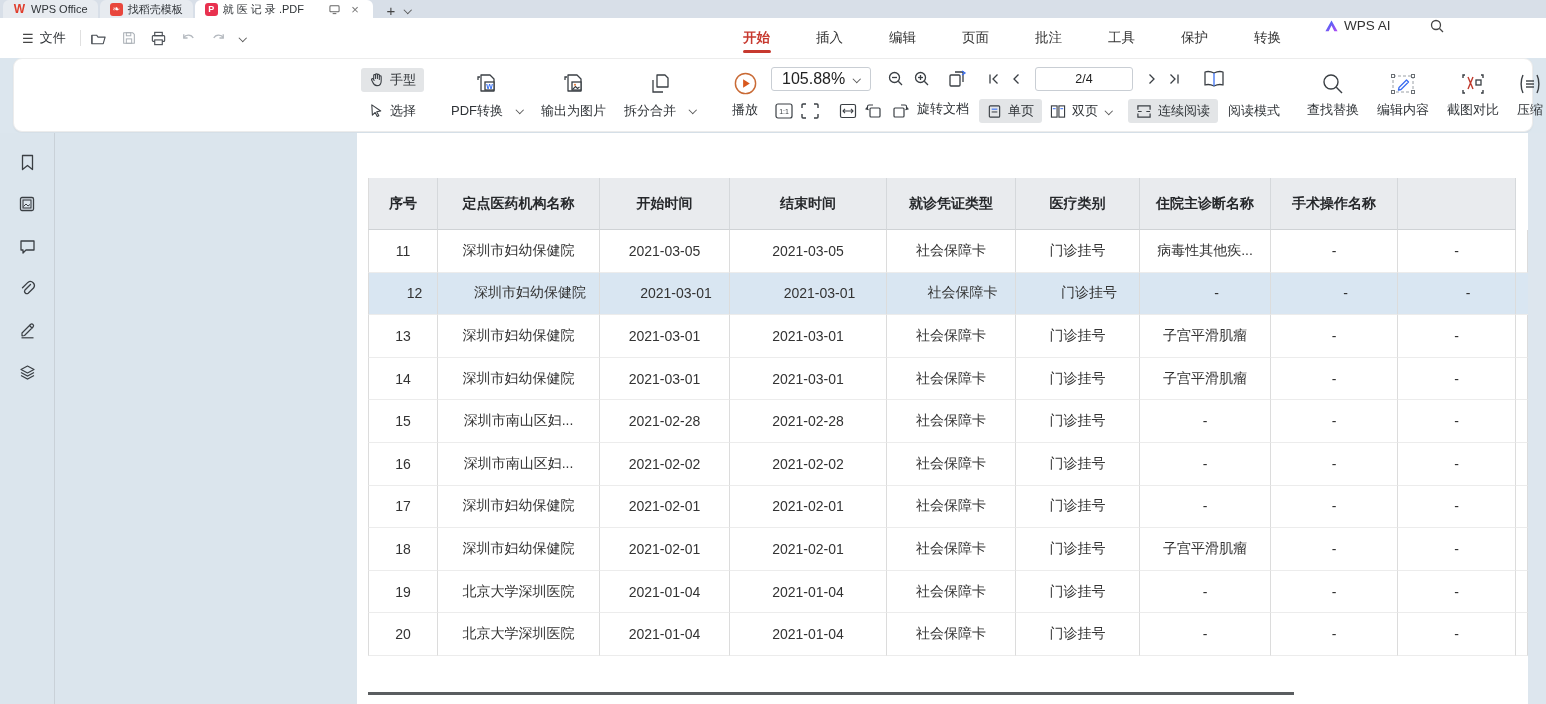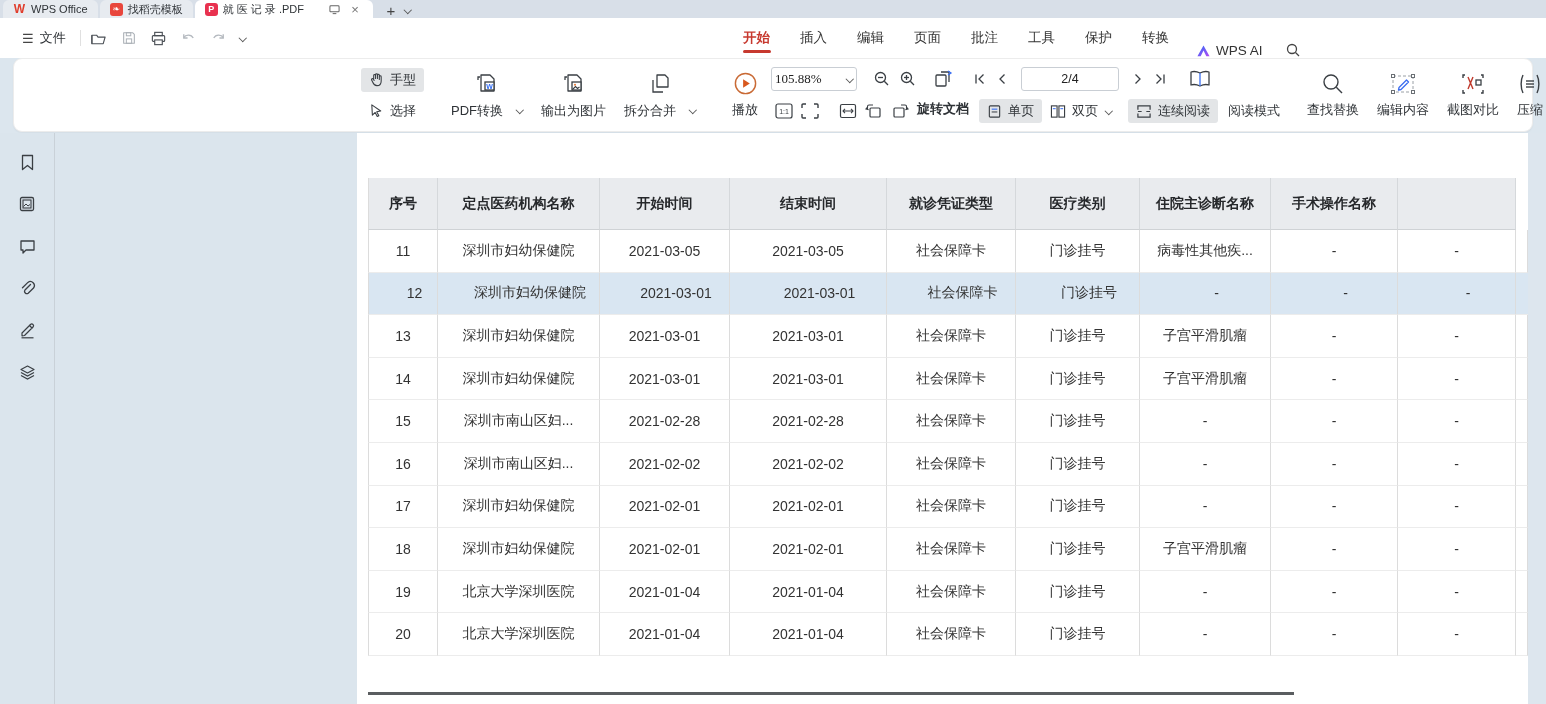--- a/index.html
+++ b/index.html
@@ -20,41 +20,41 @@
   .tabbtn{width:16px;height:16px;display:flex;align-items:center;justify-content:center;font-size:13px;color:#444;}
   .newtab{font-size:15px;margin-left:8px;}
 
   
   .menubar{position:absolute;left:0;top:18px;width:1546px;height:40px;background:#ffffff;display:flex;align-items:center;}
   .filebtn{display:flex;align-items:center;gap:6px;font-size:13px;color:#2f3337;margin-left:16px;padding:4px 6px;}
   .hamb{font-size:13px;color:#444;}
   .mdivider{width:1px;height:16px;background:#e0e0e0;margin:0 8px;}
   .qicons{display:flex;align-items:center;gap:10px;}
   .qicon{width:20px;height:20px;display:flex;align-items:center;justify-content:center;}
-  .ribbon{position:absolute;left:728px;top:0;height:40px;display:flex;align-items:flex-end;gap:0;}
+  .ribbon{position:absolute;left:728px;top:0;height:40px;display:flex;align-items:flex-start;gap:16px;}
   .rtab{position:relative;font-size:13.5px;color:#333;padding:0 15px;height:40px;display:flex;align-items:center;}
   .rtab.active{color:#c7392f;font-weight:bold;}
   .rtab.active::after{content:"";position:absolute;bottom:5px;left:50%;transform:translateX(-50%);width:28px;height:3px;border-radius:2px;background:#c7392f;}
   .aitab{display:flex;align-items:center;gap:5px;font-size:13.5px;color:#333;padding:0 12px;}
   .msearch{padding:0 10px;}
 
   
   .panel{position:absolute;left:13px;top:58px;width:1520px;height:74px;background:#fff;border:1px solid #ececec;border-radius:9px;
          box-shadow:0 1px 2px rgba(0,0,0,.04);display:flex;align-items:center;box-sizing:border-box;}
   .vsep{width:1px;align-self:stretch;background:#e7e7e7;margin:10px 9px;}
   .stack2{display:flex;flex-direction:column;gap:7px;}
   .titem{display:flex;align-items:center;gap:6px;font-size:13px;color:#2f3337;padding:3px 8px;border-radius:3px;white-space:nowrap;}
   .titem.sel{background:#e3e5e7;}
   .bigbtn{display:flex;flex-direction:column;align-items:center;justify-content:center;gap:5px;font-size:13px;color:#2f3337;padding:0 9px;white-space:nowrap;}
   .bigbtn .lbl{display:flex;align-items:center;gap:12px;}
   .chev{display:inline-block;width:8px;height:8px;position:relative;}
   .chev::before{content:"";position:absolute;left:1.5px;top:0.5px;width:4.5px;height:4.5px;border-right:1.4px solid #555;border-bottom:1.4px solid #555;transform:rotate(45deg);}
   .midzone{display:flex;flex-direction:column;justify-content:center;gap:8px;}
   .midrow{display:flex;align-items:center;font-size:13px;color:#2f3337;}
-  .zoombox{width:78px;height:22px;border:1px solid #c9ced4;border-radius:3px;display:flex;align-items:center;justify-content:space-between;padding:0 3px;font-size:13px;color:#222;font-family:Liberation Serif, serif;}
+  .zoombox{width:78px;height:22px;border:1px solid #c9ced4;border-radius:3px;display:flex;align-items:center;justify-content:space-between;padding:0 10px;font-size:16px;color:#222;}
   .pagebox{width:96px;height:22px;border:1px solid #c9ced4;border-radius:3px;display:flex;align-items:center;justify-content:center;font-size:12.5px;color:#222;margin:0 8px;}
   .ibtn{display:flex;align-items:center;justify-content:center;padding:2px 4px;border-radius:3px;}
   .ttext{white-space:nowrap;}
 
   
   .workspace{position:absolute;left:0;top:133px;width:1546px;height:571px;background:#dbe5ed;}
   .lsidebar{position:absolute;left:0;top:0;width:55px;height:571px;border-right:1px solid #c9d1d8;display:flex;flex-direction:column;align-items:center;padding-top:20px;gap:24px;box-sizing:border-box;}
   .sbicon{width:18px;height:18px;display:flex;align-items:center;justify-content:center;}
   .page{position:absolute;left:357px;top:0;width:1171px;height:571px;background:#ffffff;}
   .rstrip{position:absolute;left:1528px;top:0;width:18px;height:571px;background:#dde6ee;}
@@ -321,21 +321,21 @@
               <rect x="5" y="5" width="10" height="9" rx="1" fill="none" stroke="#3a3f44" stroke-width="1.2"></rect>
               <path d="M8 2 H4 a1.5 1.5 0 0 0 -1.5 1.5 V6 M2.5 4.2 1 6l2.6.6" fill="none" stroke="#3a3f44" stroke-width="1.1"></path>
             </svg>
         </span>
         <span class="ibtn">
           <svg width="18" height="16" viewBox="0 0 18 16">
               <rect x="3" y="5" width="10" height="9" rx="1" fill="none" stroke="#3a3f44" stroke-width="1.2"></rect>
               <path d="M10 2 h4 a1.5 1.5 0 0 1 1.5 1.5 V6 M15.5 4.2 17 6l-2.6.6" fill="none" stroke="#3a3f44" stroke-width="1.1"></path>
             </svg>
         </span>
-        <span class="ttext" style="margin:0 10px 4px 4px;font-weight:bold;">旋转文档</span>
+        <span class="ttext" style="margin:0 10px 4px 4px;">旋转文档</span>
         <span class="titem sel">
           <svg width="15" height="15" viewBox="0 0 16 16">
               <rect x="2.5" y="2" width="11" height="12" rx="1" fill="none" stroke="#3a3f44" stroke-width="1.2"></rect>
               <line x1="5" y1="5.5" x2="11" y2="5.5" stroke="#3a6ff2" stroke-width="1.2"></line>
               <line x1="5" y1="8.5" x2="11" y2="8.5" stroke="#3a3f44" stroke-width="1.1"></line>
             </svg>
           <span>单页</span>
         </span>
         <span class="titem">
           <svg width="16" height="15" viewBox="0 0 17 16">

